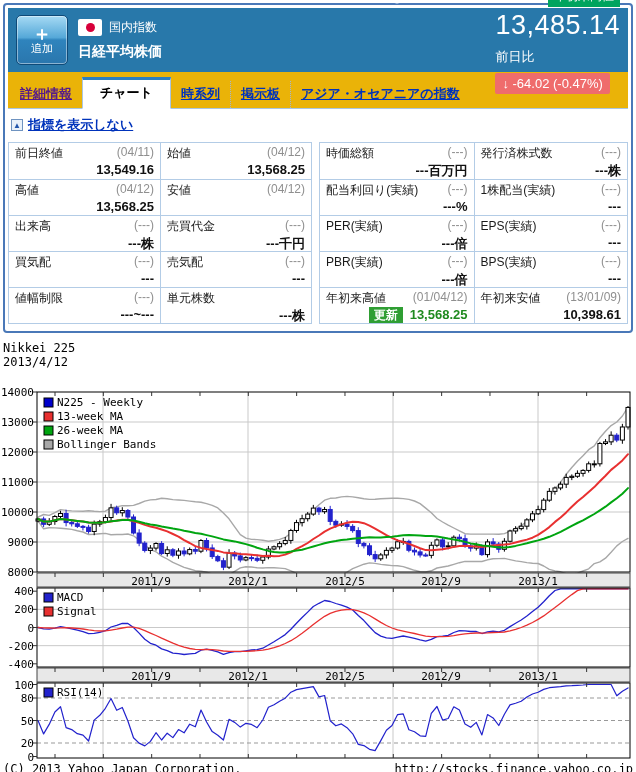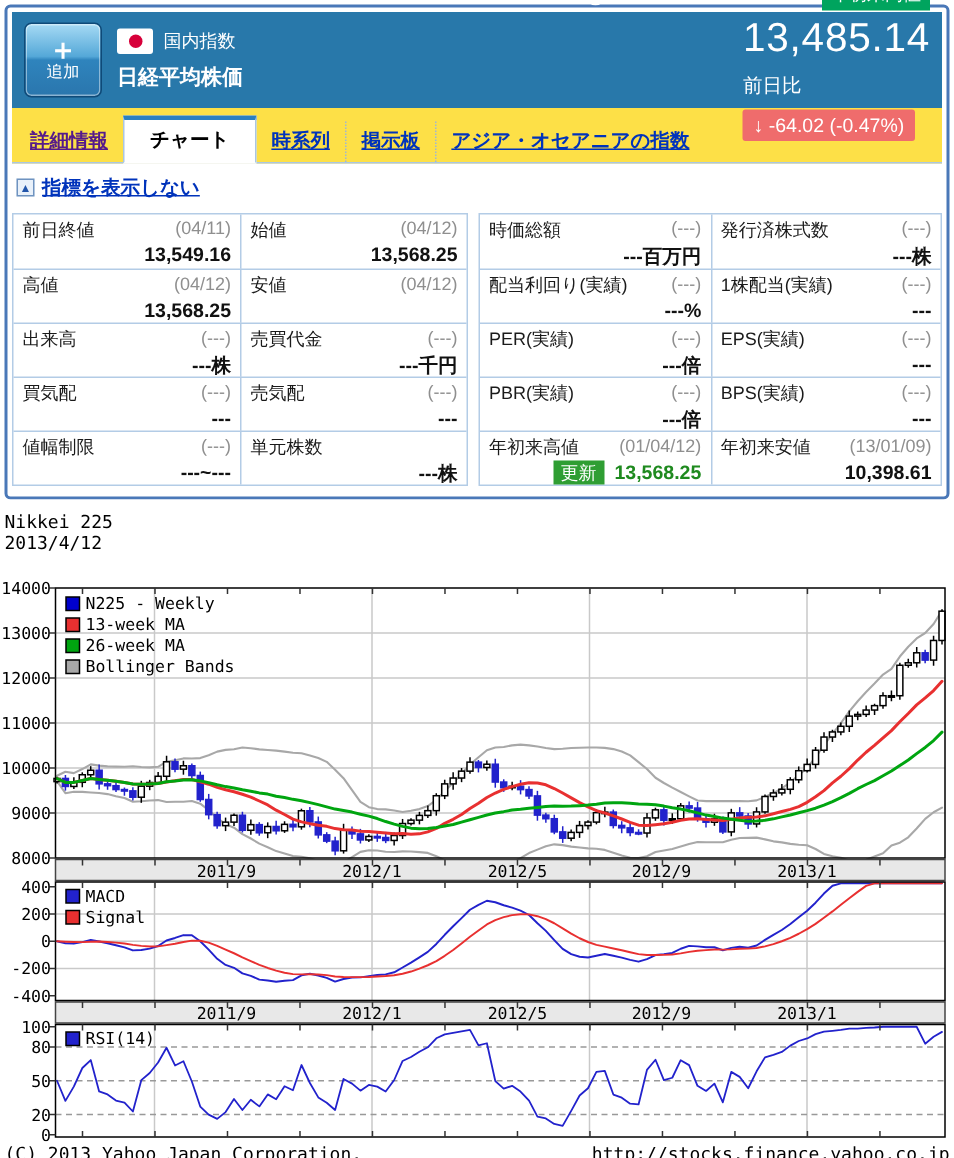--- a/index.html
+++ b/index.html
@@ -23,21 +23,21 @@
   .idx-name { font-size:14px; font-weight:bold; margin-top:7px; }
   .hright { margin-left:auto; display:flex; flex-direction:column; align-items:flex-end; gap:3px; color:#fff; }
   .delay-row { display:flex; align-items:center; gap:6px; font-size:12px; }
   .badge-green { background:var(--badge-green,#00a45e); color:#fff; padding:2px 6px; font-size:12px; }
   .price-row { display:flex; align-items:baseline; gap:7px;flex-direction:column; }
   .price { font-size:27px; letter-spacing:0.5px; }
   .chg-label { font-size:13px; }
   .badge-red { background:var(--badge-red,#ef6c6c); color:#fff; padding:3px 7px; font-size:13px; border-radius:2px; }
 
   
-  .tab-bar { display:flex; align-items:flex-end; padding:5px 2px 0 2px; border-bottom:1px solid #aac6e2; background:#fde047; }
+  .tab-bar { display:flex; align-items:flex-end; padding:5px 2px 0 2px; border-bottom:1px solid #aac6e2; background:#eab308; }
   .tab { font-size:13px; font-weight:bold; padding:4px 10px 5px; cursor:pointer; white-space:nowrap; }
   .tab.link { color:var(--link-blue,#0033bb); text-decoration:underline; }
   .tab.visited { color:var(--link-visited,#551a8b); text-decoration:underline; }
   .tab.link + .tab.link { border-left:1px dotted #9fb6d4; }
   .tab.active { color:#000; background:#fff; text-decoration:none; cursor:default;
                 border:1px solid #aac6e2; border-top:3px solid var(--tab-accent,#2b7fc0); border-bottom:1px solid #fff;
                 margin-bottom:-1px; padding:4px 17px 6px; }
 
   
   .toggle-row { display:flex; align-items:center; gap:5px; padding:7px 3px 6px; }
@@ -51,21 +51,21 @@
   .qblock.left { width:304px; }
   .qblock.right { flex:1; }
   .qcell { height:36px; padding:2px 6px 3px; display:flex; flex-direction:column; justify-content:space-between; }
   .qcell:nth-child(2n) { border-left:1px solid #b3cce6; }
   .qcell:nth-child(n+3) { border-top:1px solid #b3cce6; }
   .qtop { display:flex; justify-content:space-between; font-size:12px; }
   .qlabel { color:#1a1a1a; }
   .qdate { color:#8f8f8f; }
   .qval { text-align:right; font-size:13px; font-weight:bold; color:#111; }
   .qval.green { color:var(--value-green,#1f8a1f); }
-  .update-badge { background:var(--update-green,#2f9e33); color:#fff; font-weight:normal; font-size:12px; padding:1px 5px; margin-right:7px; }
+  .update-badge { background:var(--update-green,#2f9e33); color:#fff; font-weight:bold; font-size:12px; padding:1px 5px; margin-right:7px; }
 
   
   .chart-section { padding:8px 0 0 0; background:#fff; }
   .chart-title { font-family:"DejaVu Sans Mono", monospace; font-size:12px; line-height:14px; padding-left:3px; color:#000; }
   svg { display:block; }
   .chart-footer { display:flex; justify-content:space-between; font-family:"DejaVu Sans Mono", monospace;
                   font-size:12px; color:#000; padding:1px 3px 0; }
 </style>
 </head>
 <body>

